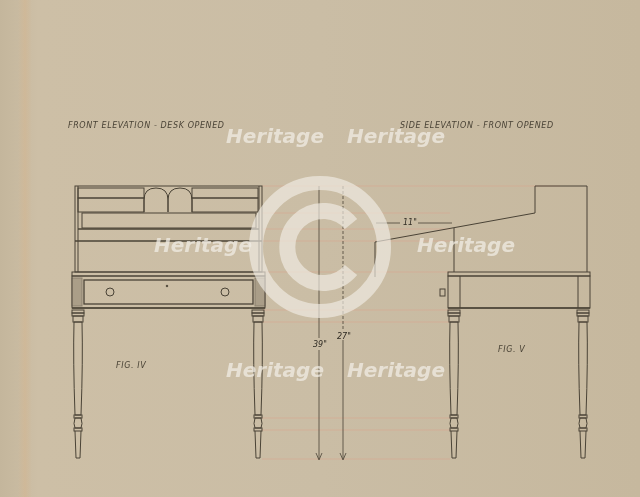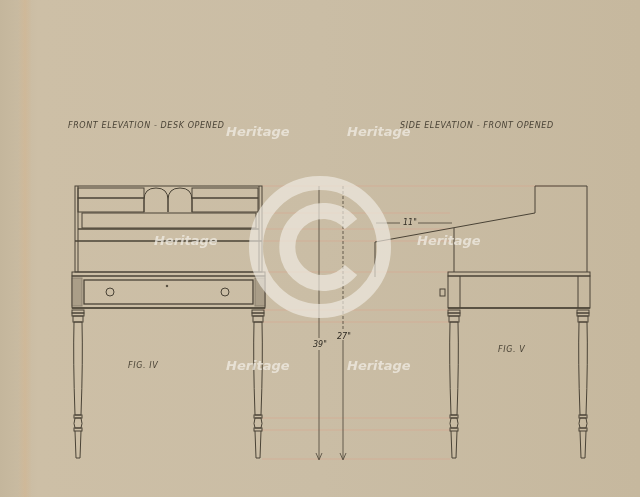--- a/index.html
+++ b/index.html
@@ -4,21 +4,21 @@
 <style>
   html, body { margin:0; padding:0; }
   body { width:640px; height:497px; overflow:hidden; background:#c8bba4; }
   .sheet { position:relative; width:640px; height:497px;
     background: linear-gradient(90deg, #c4b69c 0%, #cdbfa6 6%, #cabda5 50%, #c6b89e 100%); }
   .stain { position:absolute; left:18px; top:0; width:14px; height:497px;
     background: linear-gradient(90deg, rgba(214,180,140,0) 0%, rgba(214,180,140,0.45) 50%, rgba(214,180,140,0) 100%); }
   .label { position:absolute; font-family:"DejaVu Sans", sans-serif; font-style:italic;
     font-size:8px; color:#4a4336; letter-spacing:0.6px; white-space:nowrap; }
   .wm { position:absolute; font-family:"DejaVu Sans", sans-serif; font-weight:bold; font-style:italic;
-    font-size:13px; color:rgba(240,236,228,0.75); white-space:nowrap; }
+    font-size:20px; color:rgba(240,236,228,0.75); white-space:nowrap; }
   svg.drawing { position:absolute; left:0; top:0; }
   .dim { position:absolute; font-family:"DejaVu Sans", sans-serif; font-style:italic; font-size:8px; color:#2e2a22; }
 </style>
 </head>
 <body>
 
 <div class="sheet">
   <div class="stain"></div>
 
   <svg class="drawing" width="640" height="497" viewBox="0 0 640 497">
@@ -125,21 +125,21 @@
 
     <g opacity="0.65">
       <circle cx="320" cy="247" r="64" fill="none" stroke="#f2eee6" stroke-width="14"></circle>
       <path d="M351 224 A36 36 0 1 0 351 270" fill="none" stroke="#f2eee6" stroke-width="16"></path>
     </g>
   </svg>
 
   <div class="label" style="left:68px; top:121px;">FRONT ELEVATION - DESK OPENED</div>
   <div class="label" style="left:400px; top:121px;">SIDE ELEVATION - FRONT OPENED</div>
 
-  <div class="label" style="left:128px; top:361px;">FIG. IV</div>
+  <div class="label" style="left:116px; top:361px;">FIG. IV</div>
   <div class="label" style="left:498px; top:345px;">FIG. V</div>
 
   <div class="dim" style="left:313px; top:340px;">39"</div>
   <div class="dim" style="left:337px; top:332px;">27"</div>
   <div class="dim" style="left:403px; top:218px;">11"</div>
 
   <div class="wm" style="left:226px; top:124px;">Heritage</div>
   <div class="wm" style="left:347px; top:124px;">Heritage</div>
   <div class="wm" style="left:154px; top:233px;">Heritage</div>
   <div class="wm" style="left:417px; top:233px;">Heritage</div>

